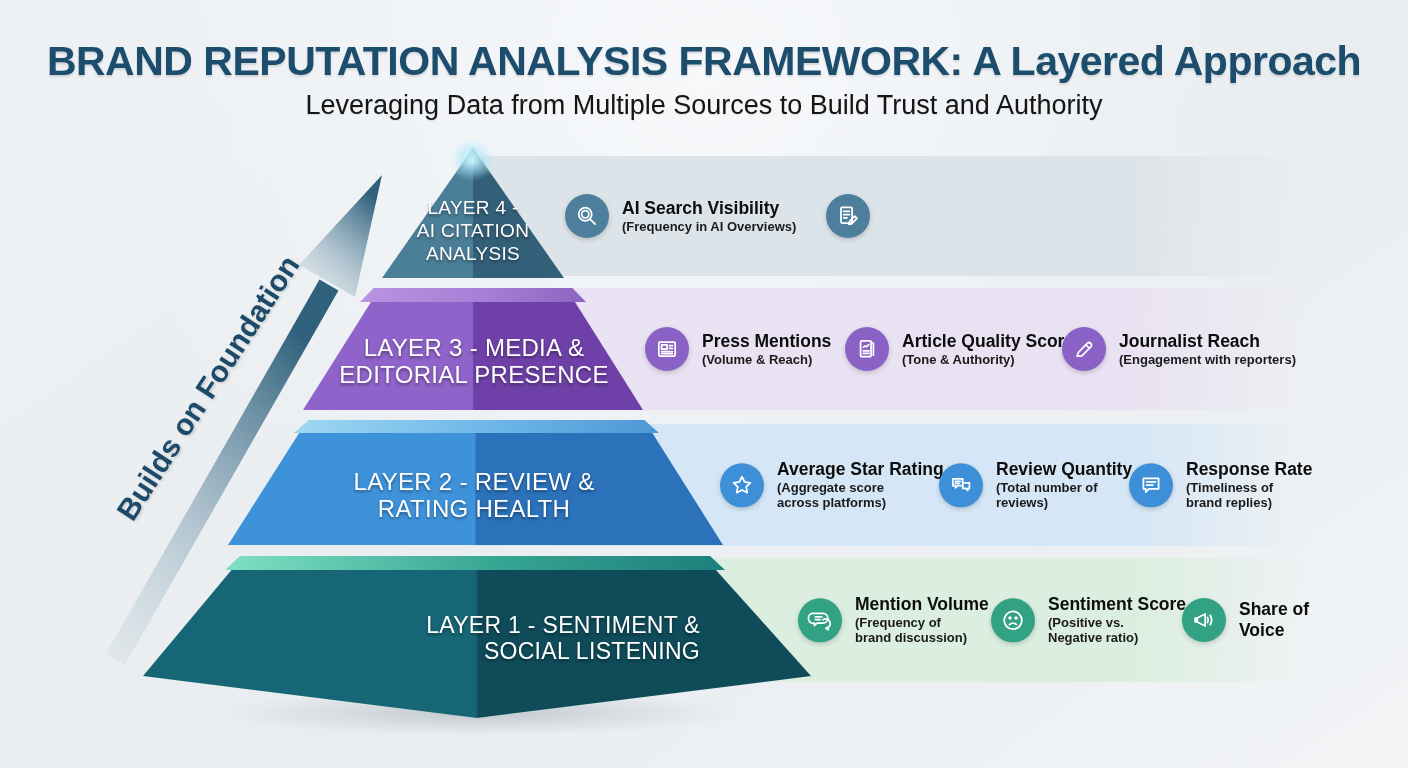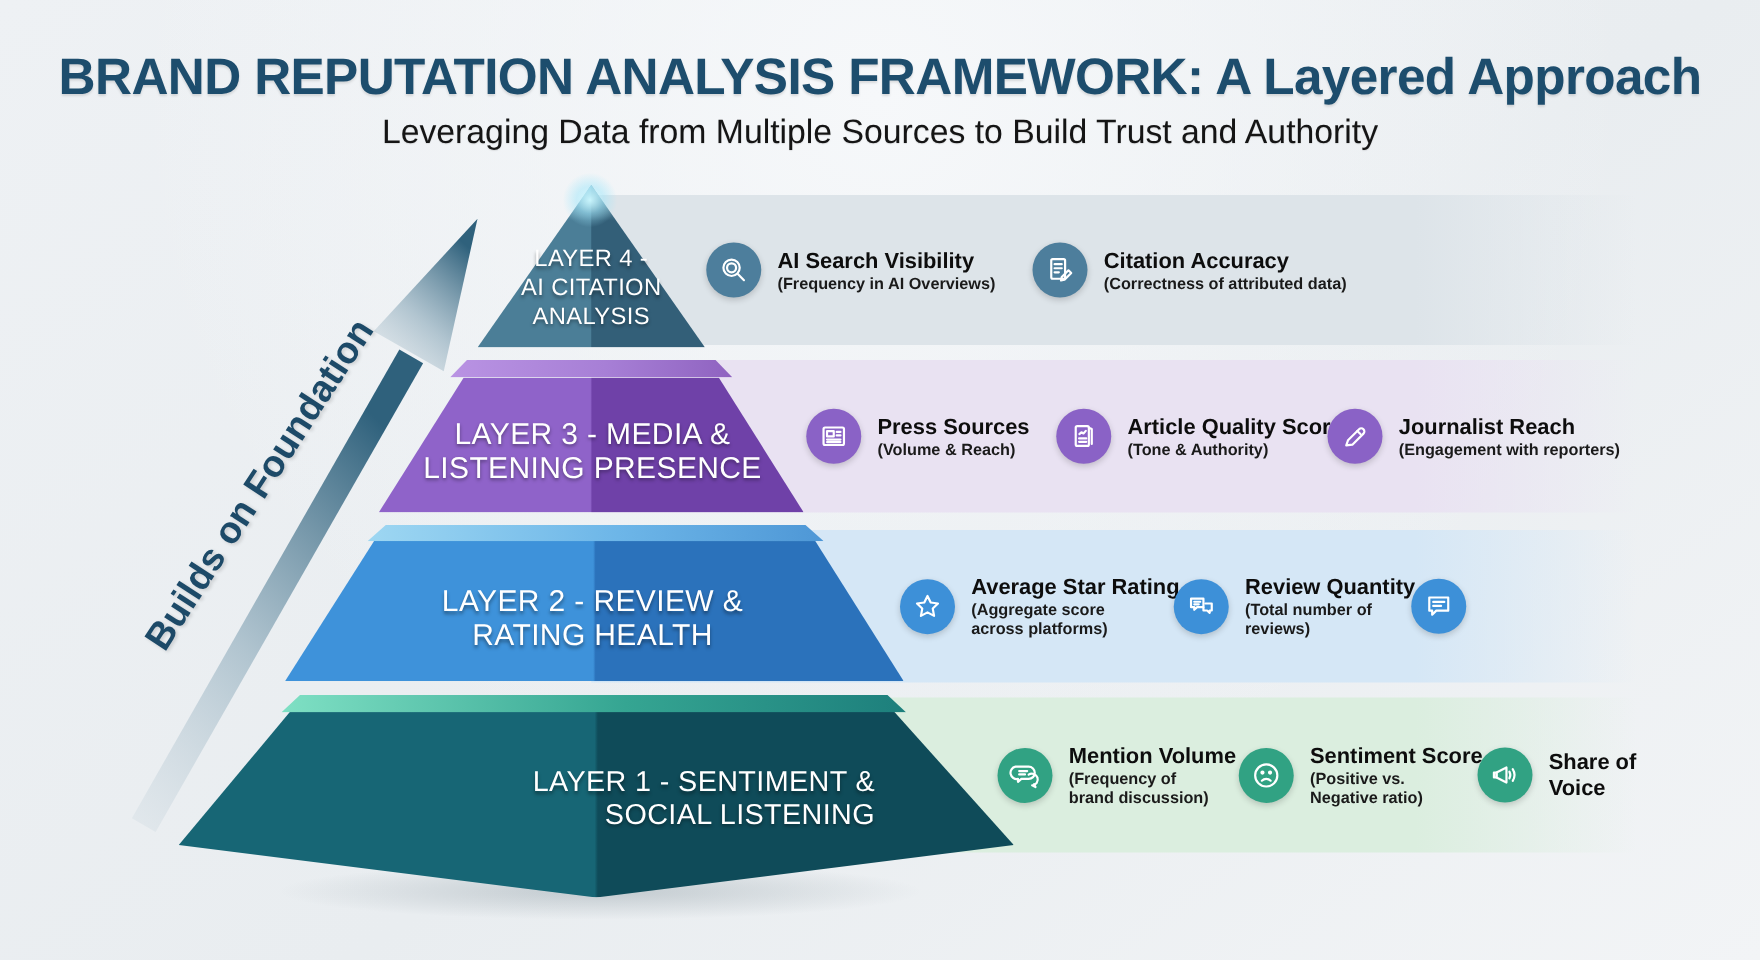--- a/index.html
+++ b/index.html
@@ -111,43 +111,37 @@
     <div class="item" style="left:353px">
       <span class="icon-circle" style="background: rgb(77, 126, 156);">
         <svg viewBox="0 0 24 24">
             <rect x="6" y="4.5" width="9.5" height="13.5" rx="1"></rect>
             <line x1="8.3" y1="8" x2="13.2" y2="8"></line>
             <line x1="8.3" y1="10.8" x2="13.2" y2="10.8"></line>
             <line x1="8.3" y1="13.6" x2="11.2" y2="13.6"></line>
             <path d="M13.2 16.8l4.6-4.6 1.9 1.9-4.6 4.6-2.4.5z"></path>
           </svg>
       </span>
-      <div class="item-text">
-        <div class="item-title">Citation Accuracy</div>
-        <div class="item-desc">
-            <span>(Correctness of attributed data)</span>
-          </div>
-      </div>
     </div>
   </div>
 
   <div class="band band-3" style="--b: #e9e2f2;">
     <div class="item" style="left:172px">
       <span class="icon-circle" style="background: rgb(138, 98, 198);">
         <svg viewBox="0 0 24 24">
             <rect x="5" y="6" width="14" height="12" rx="1"></rect>
             <rect x="7.4" y="8.5" width="4.6" height="3.6"></rect>
             <line x1="14" y1="9" x2="16.6" y2="9"></line>
             <line x1="14" y1="11.4" x2="16.6" y2="11.4"></line>
             <line x1="7.4" y1="14.3" x2="16.6" y2="14.3"></line>
             <line x1="7.4" y1="16" x2="16.6" y2="16"></line>
           </svg>
       </span>
       <div class="item-text">
-        <div class="item-title">Press Sources</div>
+        <div class="item-title">Press Mentions</div>
         <div class="item-desc">
             <span>(Volume &amp; Reach)</span>
           </div>
       </div>
     </div>
     <div class="item" style="left:372px">
       <span class="icon-circle" style="background: rgb(138, 98, 198);">
         <svg viewBox="0 0 24 24">
             <path d="M15.5 6.2l2 .9v10.2"></path>
             <rect x="6.5" y="5" width="9" height="13.6" rx="1"></rect>
@@ -212,20 +206,27 @@
       </div>
     </div>
     <div class="item" style="left:656px">
       <span class="icon-circle" style="background: rgb(61, 144, 216);">
         <svg viewBox="0 0 24 24">
             <path d="M5.5 6h13v9h-8.2l-2.8 2.8V15H5.5z"></path>
             <line x1="8.2" y1="9" x2="15.8" y2="9"></line>
             <line x1="8.2" y1="11.8" x2="13.6" y2="11.8"></line>
           </svg>
       </span>
+      <div class="item-text">
+        <div class="item-title">Response Rate</div>
+        <div class="item-desc">
+            <span>(Timeliness of</span>
+            <span>brand replies)</span>
+          </div>
+      </div>
     </div>
   </div>
 
   <div class="band band-1" style="--b: #dbeedf;">
     <div class="item" style="left:325px">
       <span class="icon-circle" style="background: rgb(49, 162, 131);">
         <svg viewBox="0 0 24 24">
             <path d="M5.5 6h9a2.5 2.5 0 0 1 0 8.4h-5l-2.3 2V14.4a4.2 4.2 0 0 1-1.7-8.4z"></path>
             <line x1="8" y1="9" x2="13.5" y2="9"></line>
             <line x1="8" y1="11.3" x2="12" y2="11.3"></line>
@@ -281,21 +282,21 @@
   <div class="layer layer4" style="--l: #4b7e97; --r: #335f78;"></div>
   <div class="apexglow"></div>
 
   <div class="pyr-label pl4">
     <span>LAYER 4 -</span>
       <span>AI CITATION</span>
       <span>ANALYSIS</span>
   </div>
   <div class="pyr-label pl3">
     <span>LAYER 3 - MEDIA &amp;</span>
-      <span>LISTENING PRESENCE</span>
+      <span>EDITORIAL PRESENCE</span>
   </div>
   <div class="pyr-label pl2">
     <span>LAYER 2 - REVIEW &amp;</span>
       <span>RATING HEALTH</span>
   </div>
   <div class="pyr-label pl1">
     <span>LAYER 1 - SENTIMENT &amp;</span>
       <span>SOCIAL LISTENING</span>
   </div>
 

